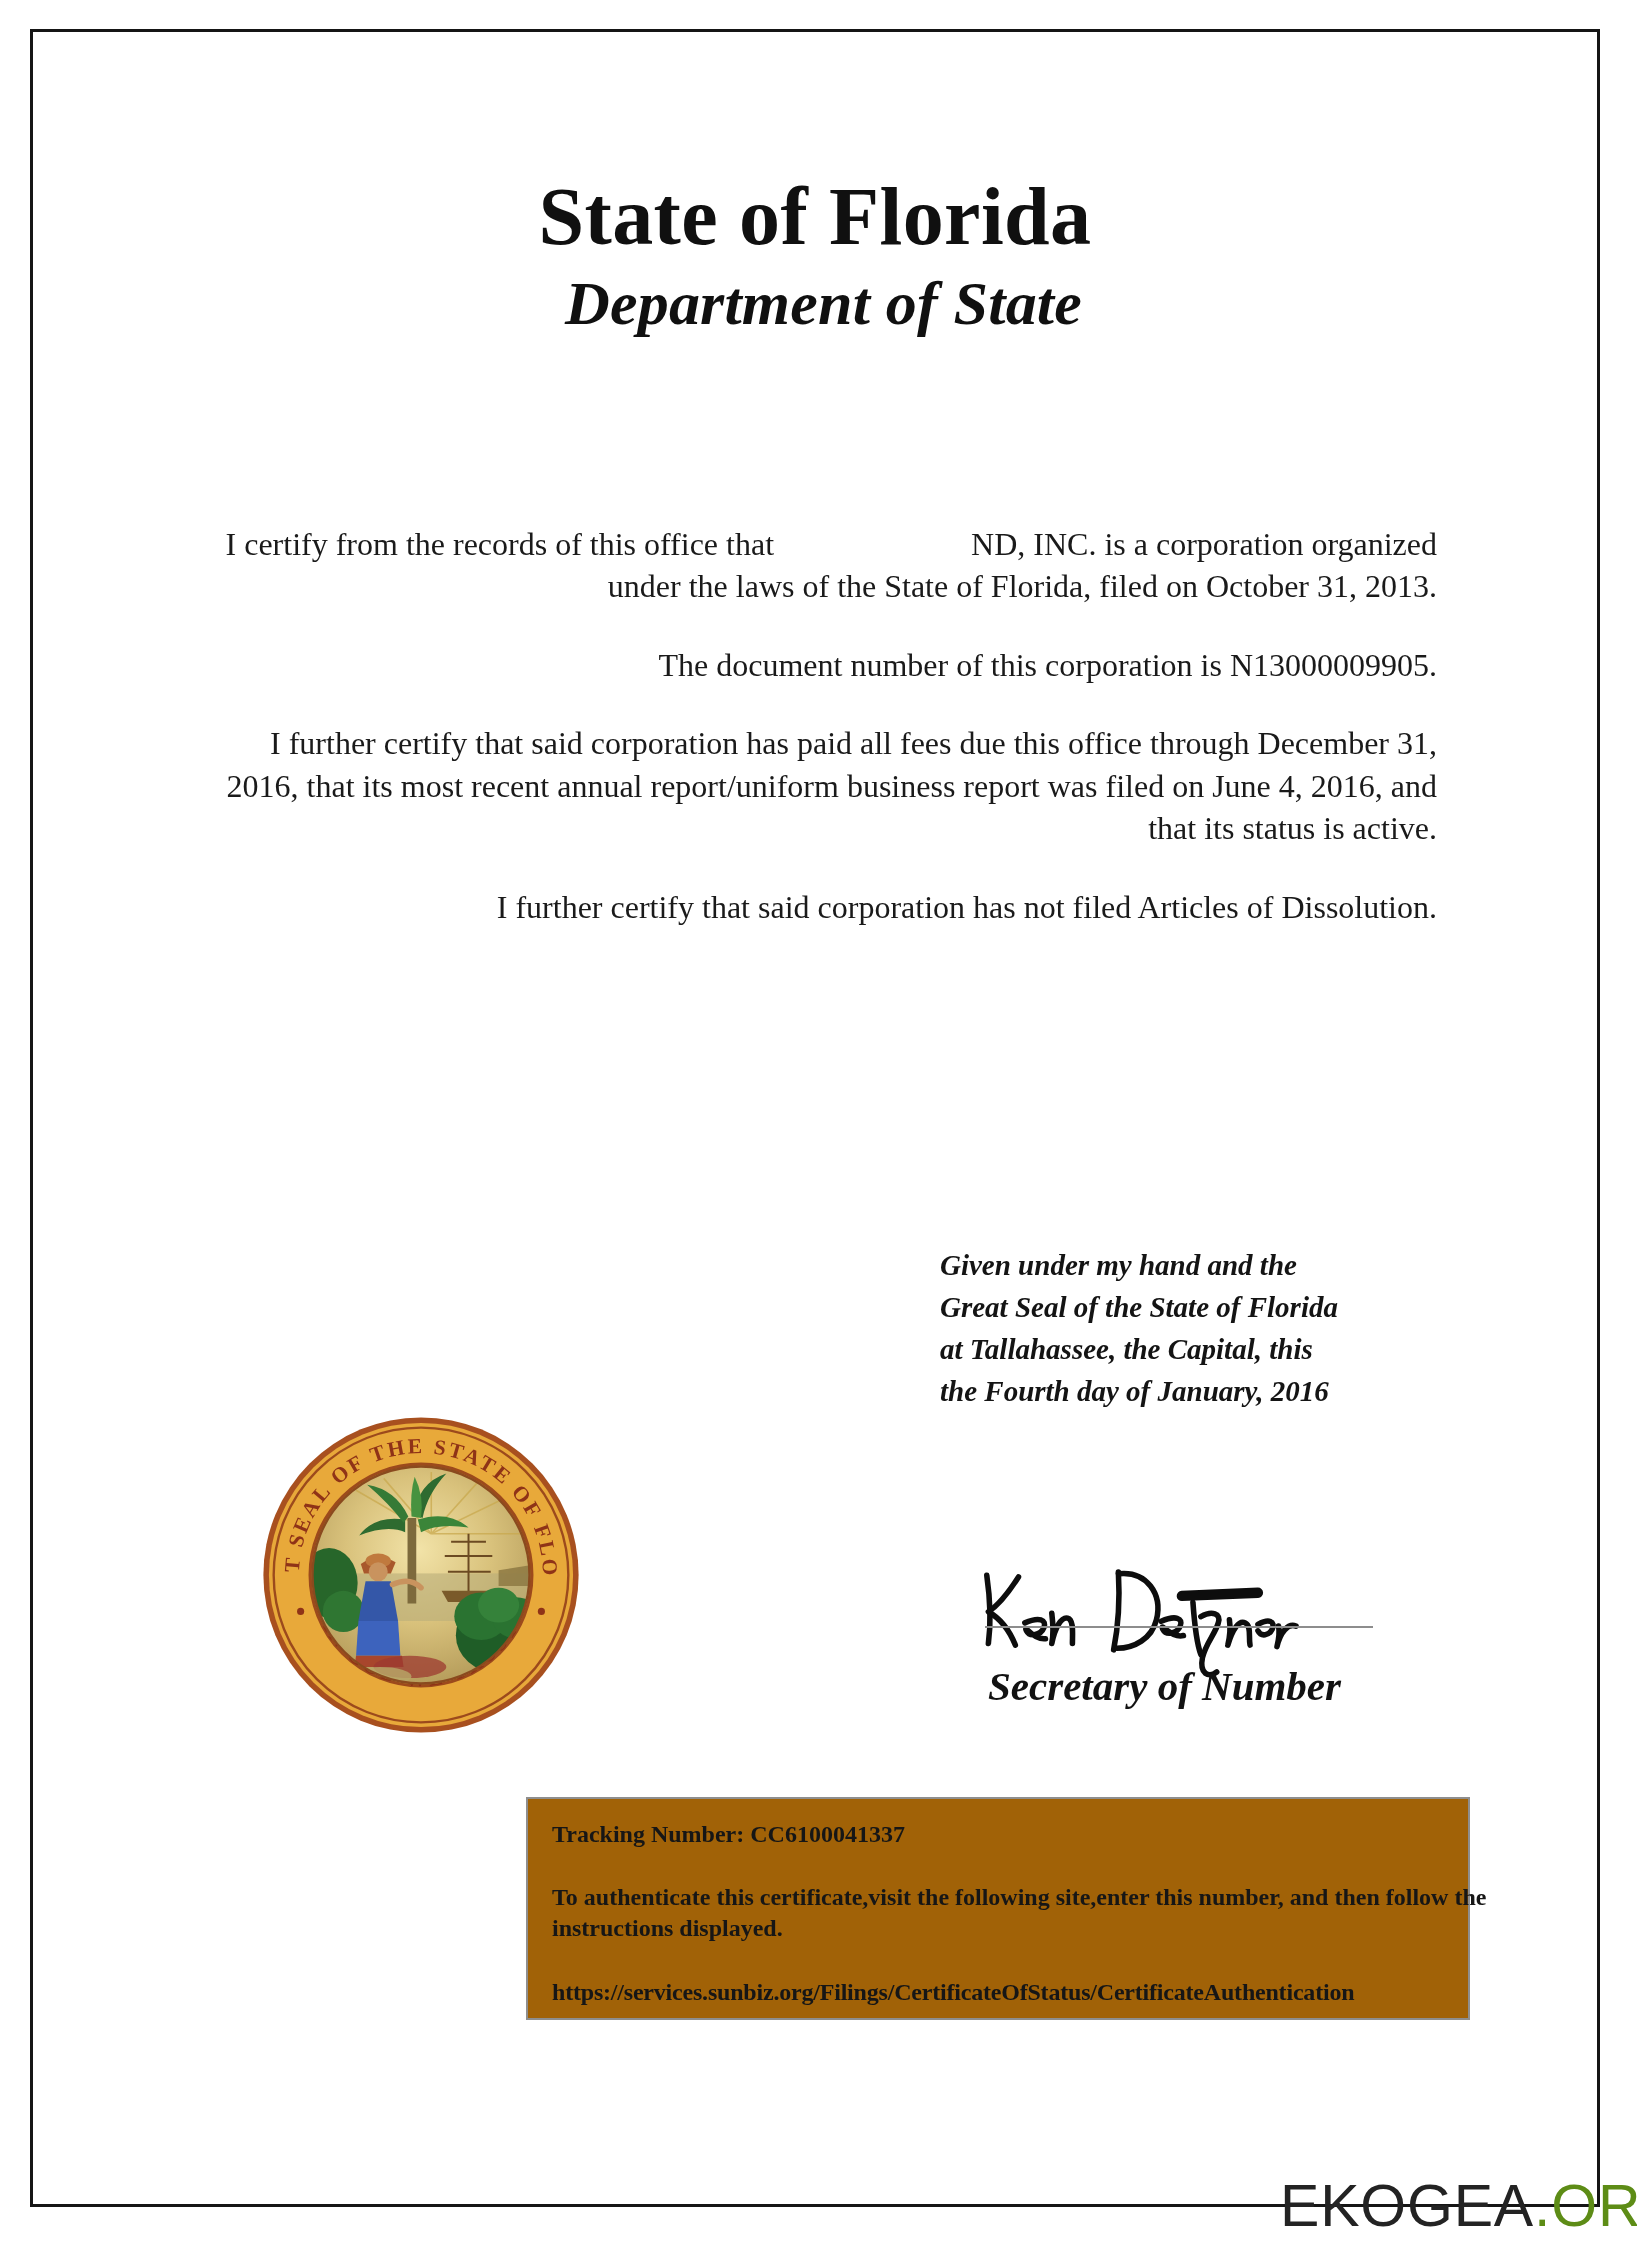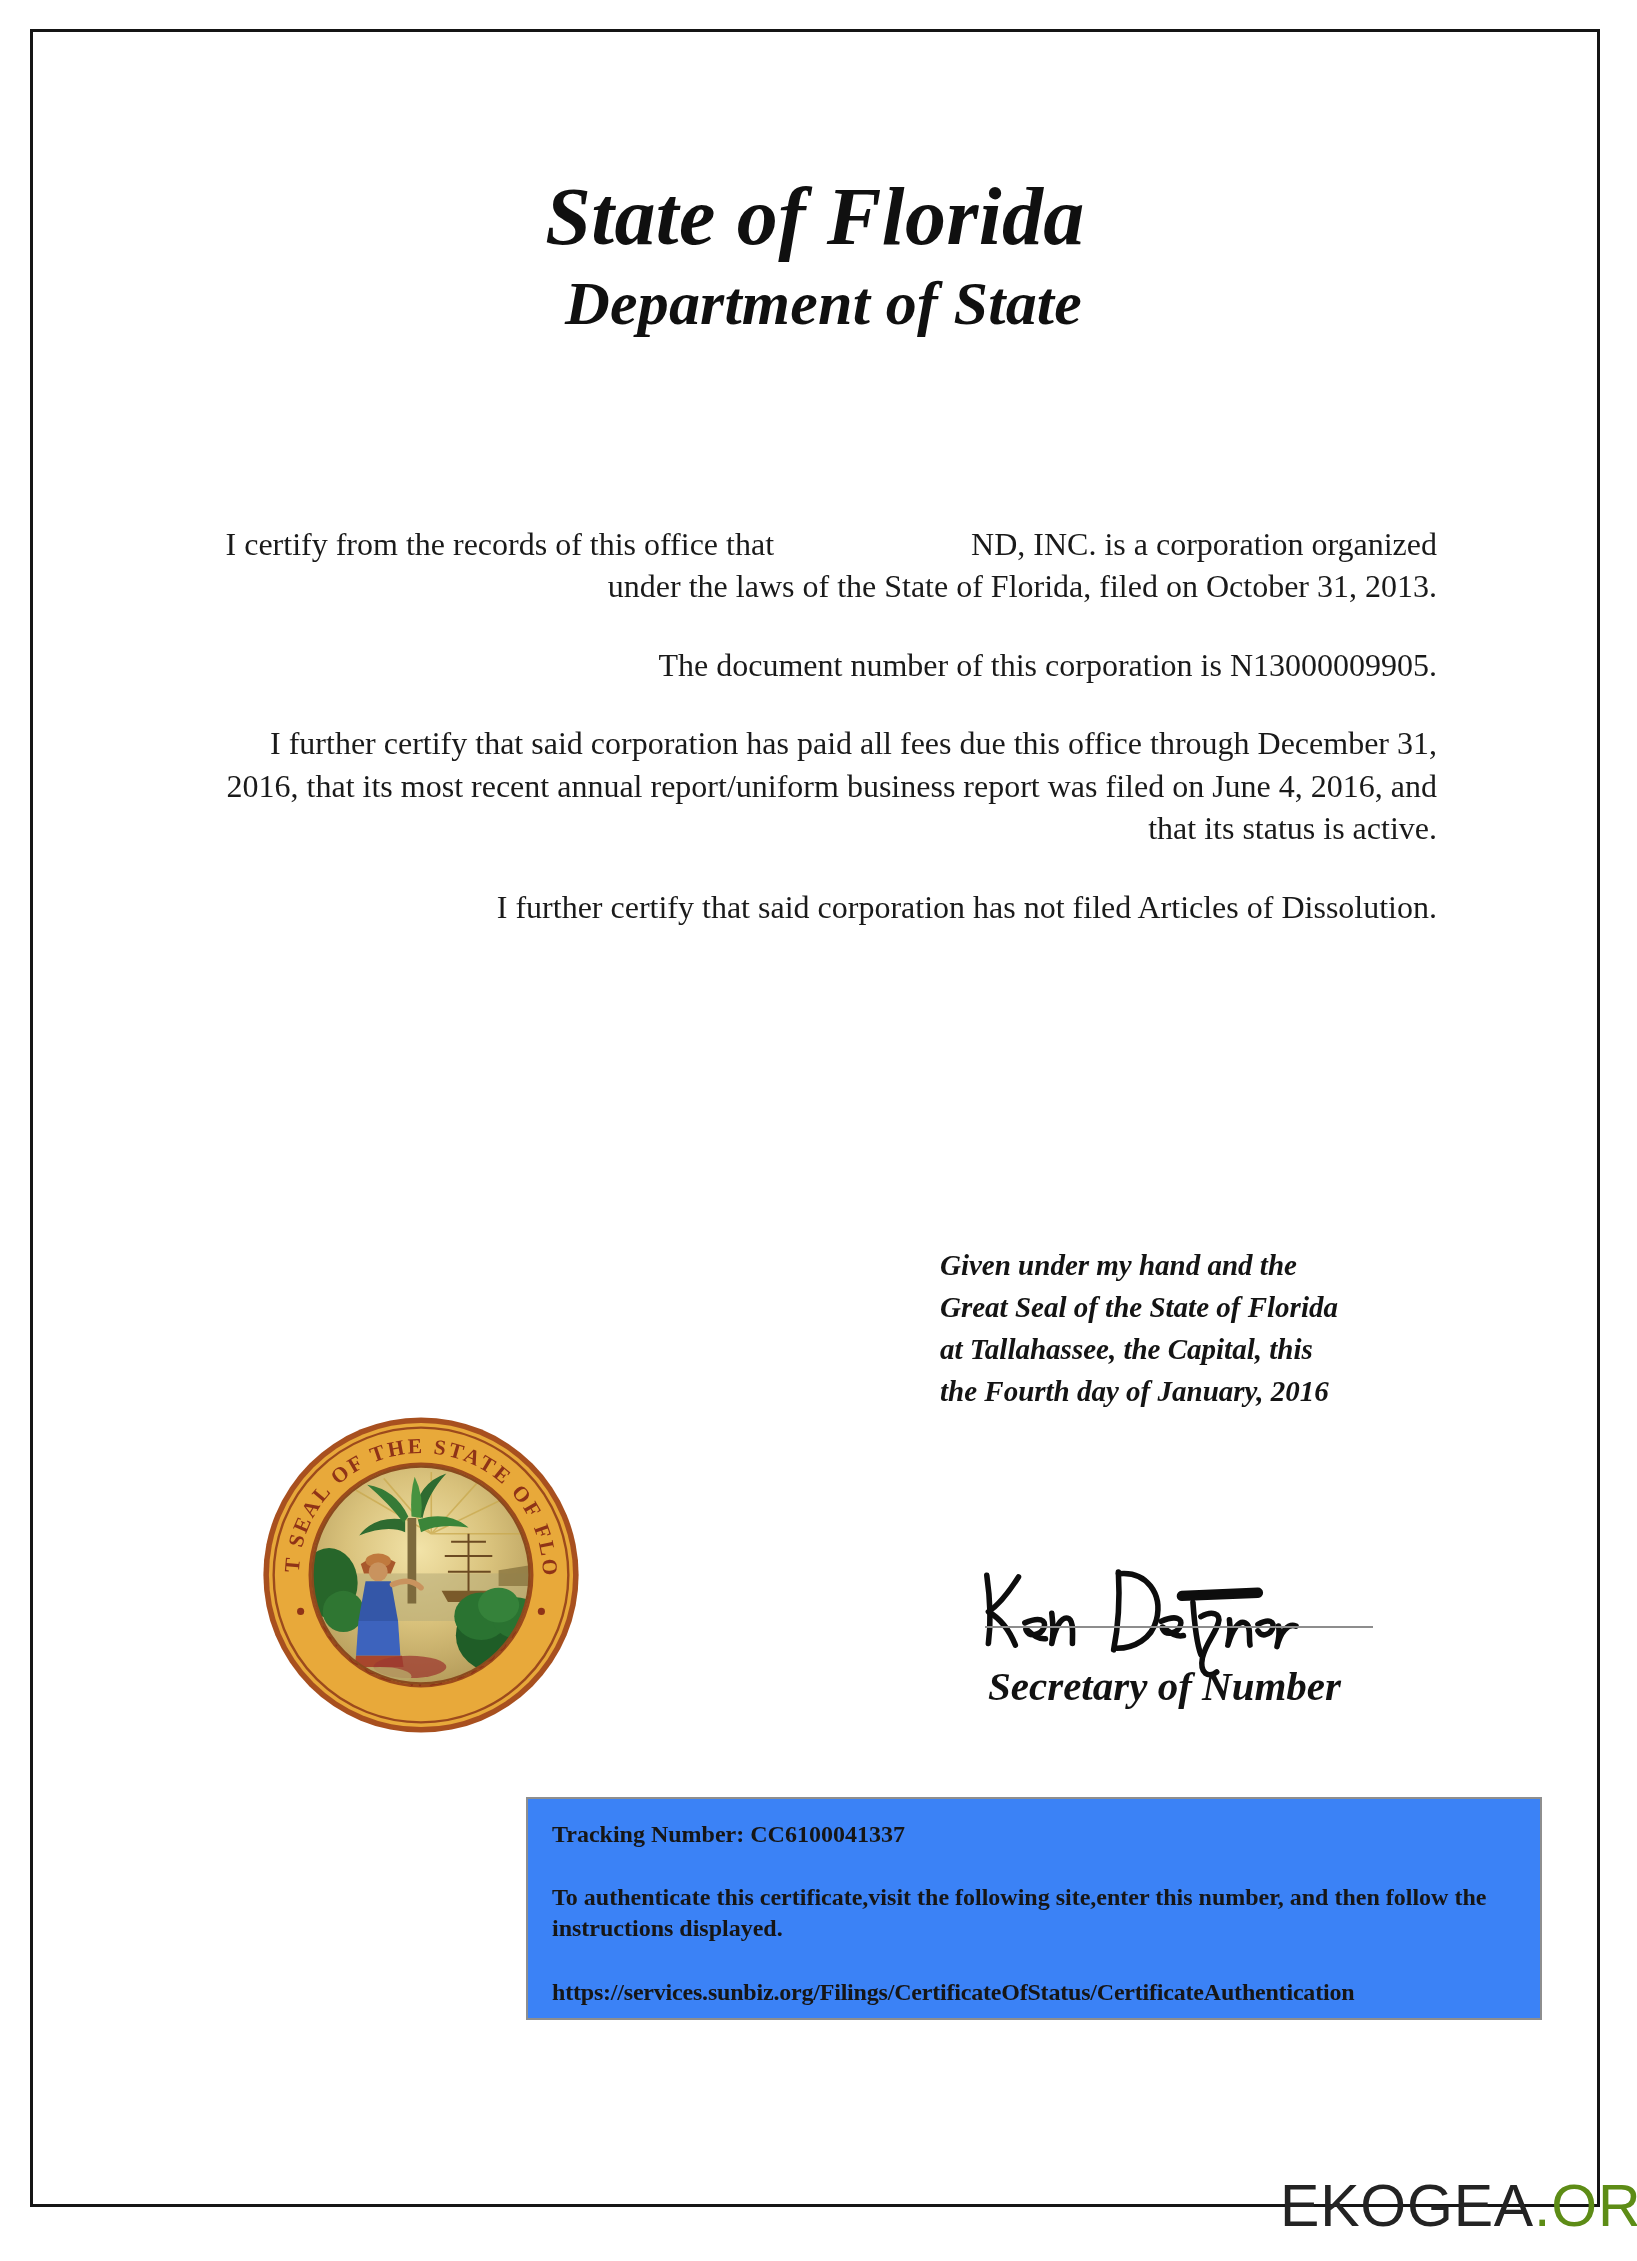--- a/index.html
+++ b/index.html
@@ -31,21 +31,20 @@
   #header {
     position: absolute;
     left: 0;
     top: 143px;
     width: 100%;
     text-align: center;
   }
   #title-main {
     font-family: "Liberation Serif", "DejaVu Serif", serif;
     font-weight: bold;
-    font-style: italic;
     font-size: 82px;
     letter-spacing: 0.4px;
     color: #101010;
     line-height: 1.02;
     margin: 0;
   }
   #title-sub {
     font-family: "Liberation Serif", "DejaVu Serif", serif;
     font-weight: bold;
     font-style: italic;
@@ -140,25 +139,25 @@
     font-size: 41px;
     color: #121212;
     white-space: nowrap;
   }
 
   
   #tracking-box {
     position: absolute;
     left: 493px;
     top: 1765px;
-    width: 1016px;
+    width: 944px;
     height: 223px;
     border: 2.4px solid #8e8e8e;
     box-sizing: border-box;
-    background: #3b82f6;
+    background: #a16207;
     padding: 20.6px 24px 0 24px;
   }
   .track-line {
     font-family: "Liberation Serif", "DejaVu Serif", serif;
     font-weight: bold;
     font-size: 24px;
     line-height: 1.3;
     color: #161616;
     margin: 0;
   }

